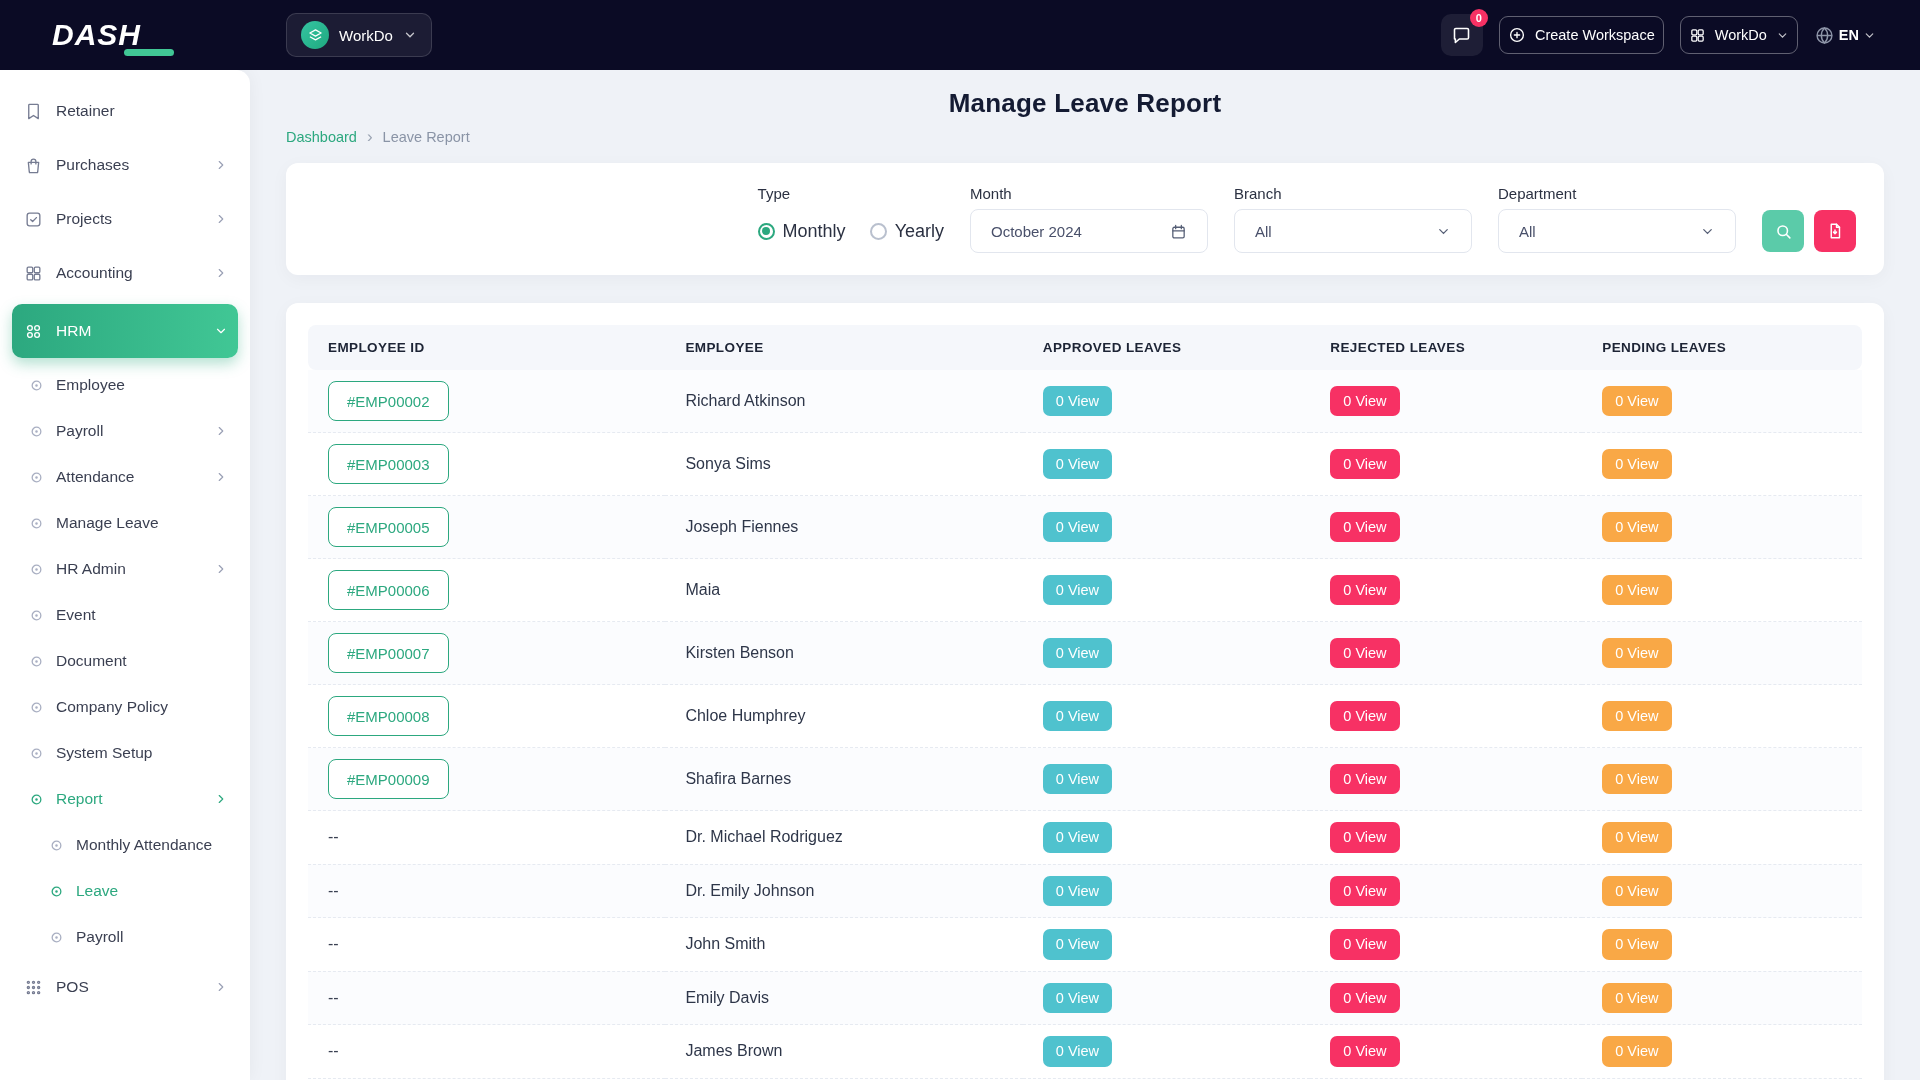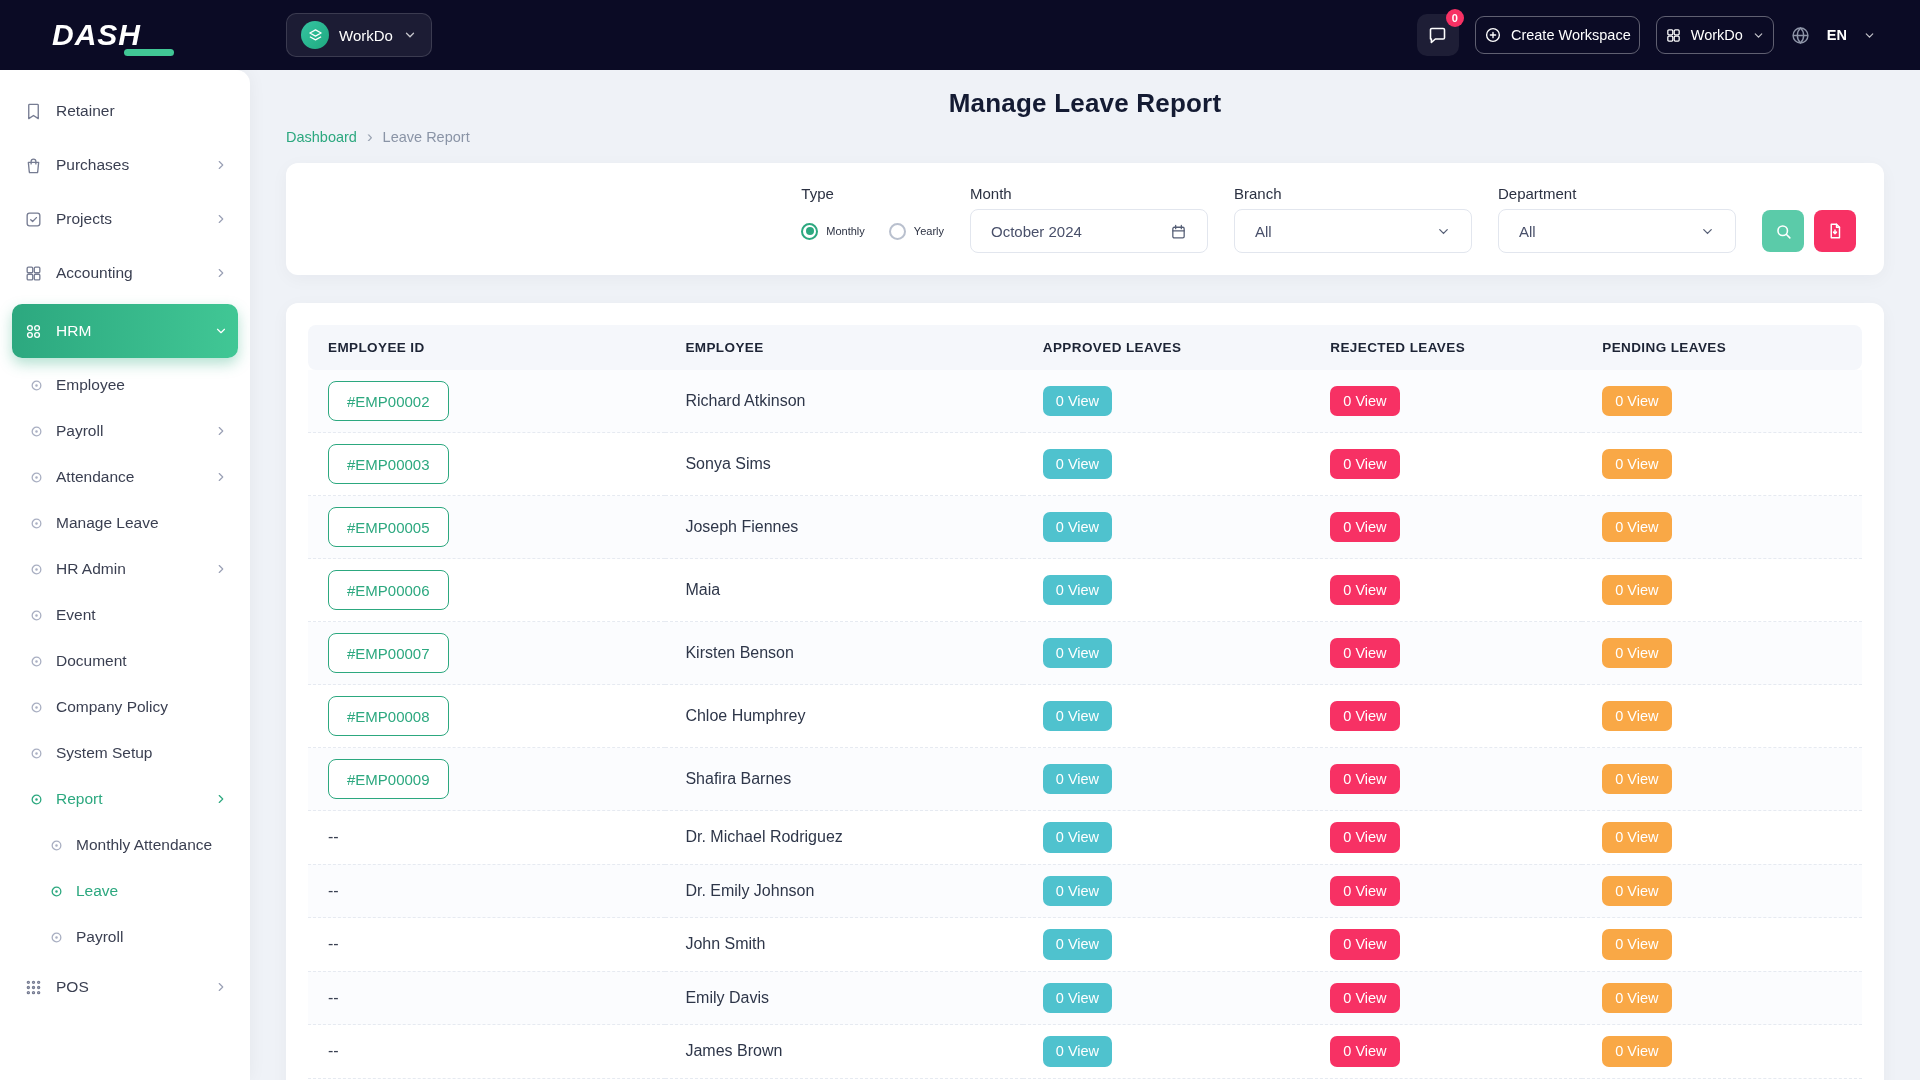--- a/index.html
+++ b/index.html
@@ -25,21 +25,21 @@
   .ws-ico{width:28px;height:28px;border-radius:50%;background:linear-gradient(135deg,#35C4A2,#1FA97F);
     display:flex;align-items:center;justify-content:center;color:#fff;}
   .caret{color:rgba(255,255,255,.75);}
   .top-right{margin-left:auto;display:flex;align-items:center;gap:16px;padding-right:44px;}
   .chat-btn{position:relative;width:42px;height:42px;border-radius:10px;background:rgba(255,255,255,.08);
     display:flex;align-items:center;justify-content:center;color:#fff;}
   .chat-badge{position:absolute;top:-5px;right:-5px;min-width:18px;height:18px;padding:0 4px;border-radius:9px;
     background:var(--danger);color:#fff;font-size:11px;font-weight:700;display:flex;align-items:center;justify-content:center;}
   .hdr-btn{display:flex;align-items:center;gap:9px;height:38px;padding:0 8px;border-radius:9px;
     border:1px solid rgba(255,255,255,.35);color:#fff;font-size:14.5px;font-weight:500;}
-  .lang-btn{display:flex;align-items:center;gap:16px;color:#fff;font-size:14.5px;font-weight:600;}
+  .lang-btn{display:flex;align-items:center;gap:4px;color:#fff;font-size:14.5px;font-weight:600;}
   .globe{color:#8E95A8;}
 
   
   .sidebar{position:fixed;top:70px;left:0;bottom:0;width:250px;background:#fff;
     border-radius:0 14px 0 0;padding:14px 12px;overflow:hidden;box-shadow:0 0 18px rgba(15,23,42,.05);z-index:10;}
   .nav-item{display:flex;align-items:center;gap:12px;height:54px;padding:0 10px;border-radius:10px;
     color:#3A3F51;font-size:15.5px;font-weight:500;cursor:pointer;}
   .nav-item.sub{height:46px;padding-left:16px;font-weight:400;}
   .nav-item.subsub{height:46px;padding-left:36px;font-weight:400;}
   .nav-icon{width:22px;display:flex;justify-content:center;color:#767C92;}
@@ -61,21 +61,21 @@
   .breadcrumb .home{color:var(--primary);cursor:pointer;}
   .crumb-sep{color:#9AA3B2;font-size:17px;line-height:1;}
   .breadcrumb .current{color:#8A94A6;}
   .card{background:#fff;border-radius:12px;box-shadow:0 4px 18px rgba(15,23,42,.04);}
 
   
   .filter-card{margin-top:18px;padding:22px 28px;display:flex;justify-content:flex-end;align-items:flex-end;gap:26px;}
   .fgroup{display:flex;flex-direction:column;gap:7px;}
   .flabel{font-size:15px;color:#2B3142;font-weight:500;}
   .radio-row{display:flex;gap:24px;align-items:center;height:44px;}
-  .radio-opt{display:flex;align-items:center;gap:8px;font-size:11px;color:#2B3142;cursor:pointer;}
+  .radio-opt{display:flex;align-items:center;gap:8px;font-size:18px;color:#2B3142;cursor:pointer;}
   .radio{width:17px;height:17px;border-radius:50%;border:2px solid #B9C0CE;position:relative;flex-shrink:0;}
   .radio.checked{border-color:var(--primary);}
   .radio.checked::after{content:"";position:absolute;inset:2.5px;border-radius:50%;background:var(--primary);}
   .control{width:238px;height:44px;border:1px solid #E2E6EE;border-radius:8px;display:flex;align-items:center;
     justify-content:space-between;padding:0 20px;color:#49506A;font-size:15px;background:#fff;cursor:pointer;}
   .ctl-ico{color:#555E75;display:flex;}
   .filter-actions{display:flex;gap:10px;padding-bottom:1px;}
   .icon-btn{width:42px;height:42px;border-radius:8px;display:flex;align-items:center;justify-content:center;color:#fff;}
   .search-btn{background:#5BCBA9;}
   .export-btn{background:var(--danger);}

